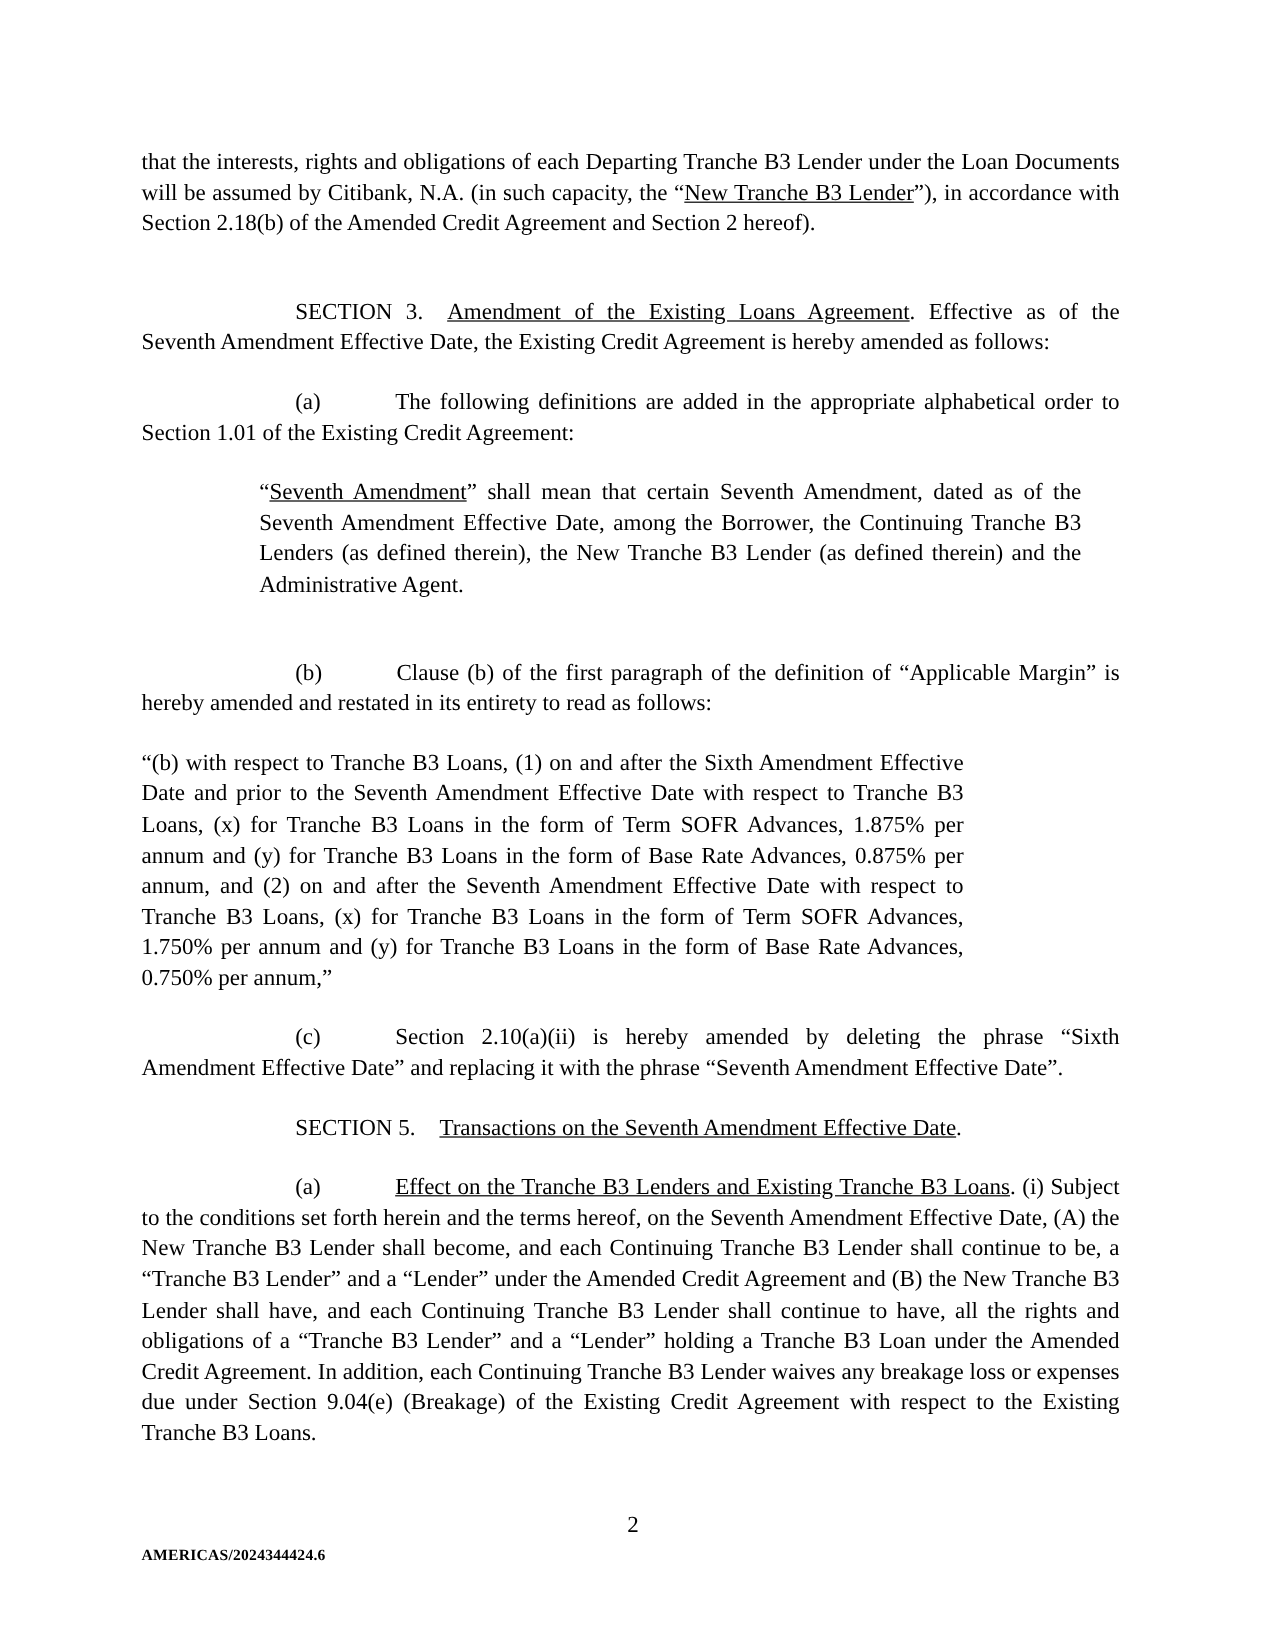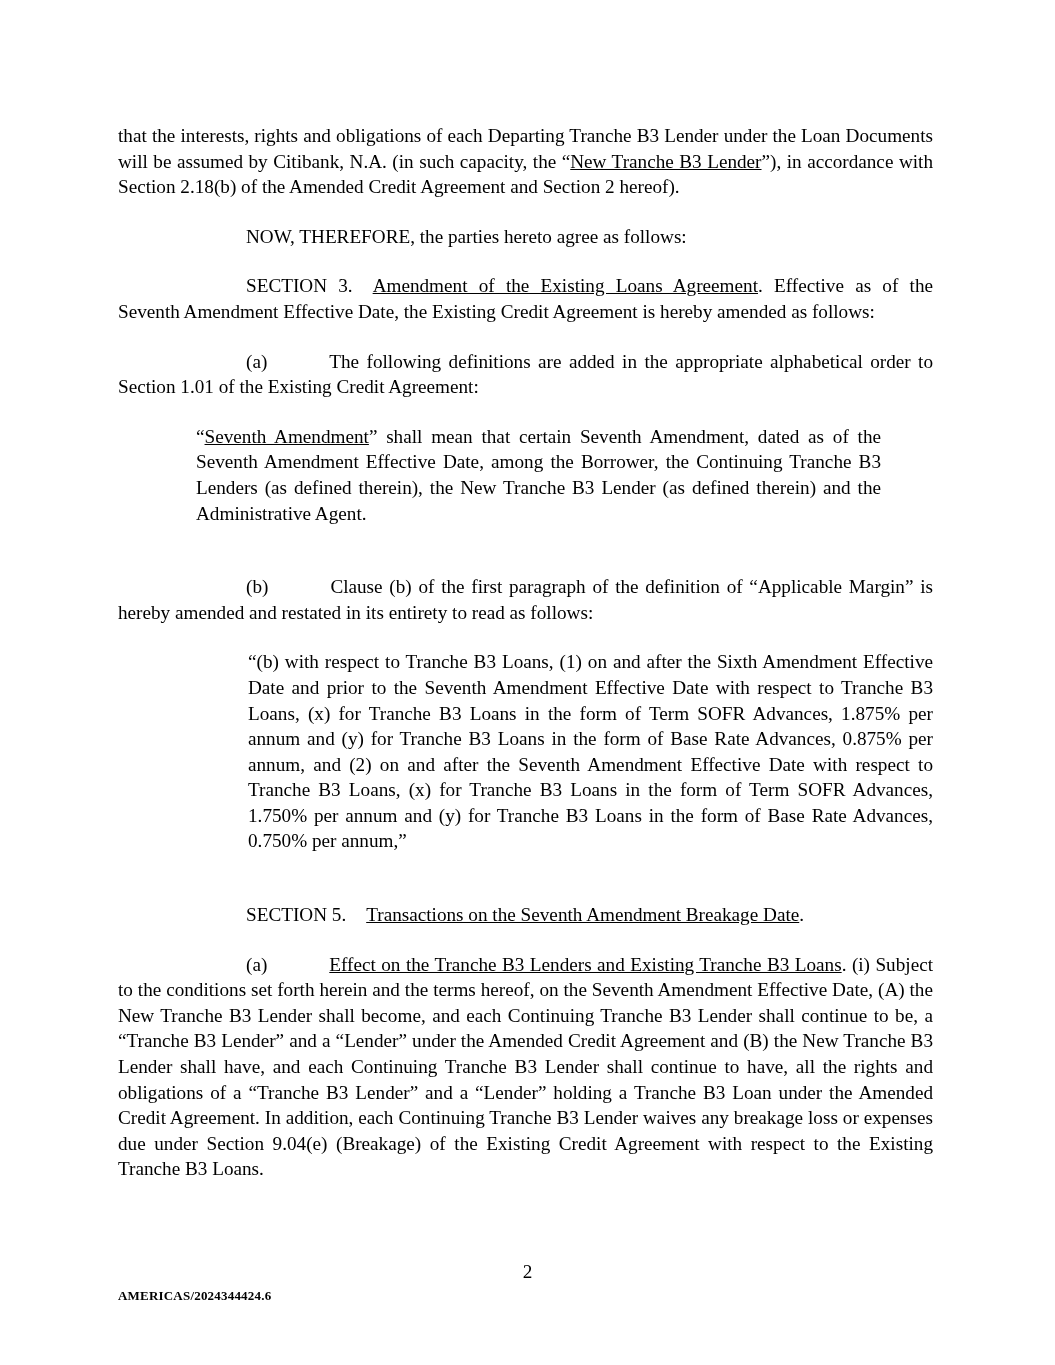--- a/index.html
+++ b/index.html
@@ -32,25 +32,24 @@
     margin: 0 0 0 0;
     font-size: 19.2px;
     line-height: 25.6px;
     text-align: justify;
     text-justify: inter-word;
   }
   .para-gap {
     height: 24px;
   }
   .block-indent {
-    margin-left: 78px;
+    margin-left: 98px;
     width: 685px;
   }
   .block-indent-b {
-    margin-left: 130px;
     width: 685px;
   }
   u, .u {
     text-decoration: underline;
   }
   .tab-lg {
     display: inline-block;
     width: 128px;
   }
   .tab-sm {
@@ -84,21 +83,20 @@
 <body>
 
 <div class="page">
 
   <div class="content">
 
     <p><span>that the interests, rights and obligations of each Departing Tranche B3 Lender under the Loan Documents will be assumed by Citibank, N.A. (in such capacity, the “</span><span class="u">New Tranche B3 Lender</span><span>”), in accordance with Section 2.18(b) of the Amended Credit Agreement and Section 2 hereof).</span></p>
 
     <div class="para-gap"></div>
 
-    <p><span class="tab-lg"></span><span>NOW, THEREFORE, the parties hereto agree as follows:</span></p>
 
     <div class="para-gap"></div>
 
     <p><span class="tab-lg"></span><span>SECTION 3.</span><span class="tab-xs"></span><span class="u">Amendment of the Existing Loans Agreement</span><span>. Effective as of the Seventh Amendment Effective Date, the Existing Credit Agreement is hereby amended as follows:</span></p>
 
     <div class="para-gap"></div>
 
     <p><span class="tab-lg"></span><span>(a)</span><span class="tab-sm"></span><span>The following definitions are added in the appropriate alphabetical order to Section 1.01 of the Existing Credit Agreement:</span></p>
 
     <div class="para-gap"></div>
@@ -111,24 +109,25 @@
     <div class="para-gap"></div>
 
     <p><span class="tab-lg"></span><span>(b)</span><span class="tab-sm"></span><span>Clause (b) of the first paragraph of the definition of “Applicable Margin” is hereby amended and restated in its entirety to read as follows:</span></p>
 
     <div class="para-gap"></div>
 
     <p class="block-indent-b">“(b) with respect to Tranche B3 Loans, (1) on and after the Sixth Amendment Effective Date and prior to the Seventh Amendment Effective Date with respect to Tranche B3 Loans, (x) for Tranche B3 Loans in the form of Term SOFR Advances, 1.875% per annum and (y) for Tranche B3 Loans in the form of Base Rate Advances, 0.875% per annum, and (2) on and after the Seventh Amendment Effective Date with respect to Tranche B3 Loans, (x) for Tranche B3 Loans in the form of Term SOFR Advances, 1.750% per annum and (y) for Tranche B3 Loans in the form of Base Rate Advances, 0.750% per annum,”</p>
 
     <div class="para-gap"></div>
 
+    <p><span class="tab-lg"></span><span>(c)</span><span class="tab-sm"></span><span>Section 2.10(a)(ii) is hereby amended by deleting the phrase “Sixth Amendment Effective Date” and replacing it with the phrase “Seventh Amendment Effective Date”.</span></p>
 
     <div class="para-gap"></div>
 
-    <p><span class="tab-lg"></span><span>SECTION 5.</span><span class="tab-xs"></span><span class="u">Transactions on the Seventh Amendment Breakage Date</span><span>.</span></p>
+    <p><span class="tab-lg"></span><span>SECTION 5.</span><span class="tab-xs"></span><span class="u">Transactions on the Seventh Amendment Effective Date</span><span>.</span></p>
 
     <div class="para-gap"></div>
 
     <p><span class="tab-lg"></span><span>(a)</span><span class="tab-sm"></span><span class="u">Effect on the Tranche B3 Lenders and Existing Tranche B3 Loans</span><span>. (i) Subject to the conditions set forth herein and the terms hereof, on the Seventh Amendment Effective Date, (A) the New Tranche B3 Lender shall become, and each Continuing Tranche B3 Lender shall continue to be, a “Tranche B3 Lender” and a “Lender” under the Amended Credit Agreement and (B) the New Tranche B3 Lender shall have, and each Continuing Tranche B3 Lender shall continue to have, all the rights and obligations of a “Tranche B3 Lender” and a “Lender” holding a Tranche B3 Loan under the Amended Credit Agreement. In addition, each Continuing Tranche B3 Lender waives any breakage loss or expenses due under Section 9.04(e) (Breakage) of the Existing Credit Agreement with respect to the Existing Tranche B3 Loans.</span></p>
 
   </div>
 
   <div class="page-number">2</div>
   <div class="footer-ref">AMERICAS/2024344424.6</div>
 

